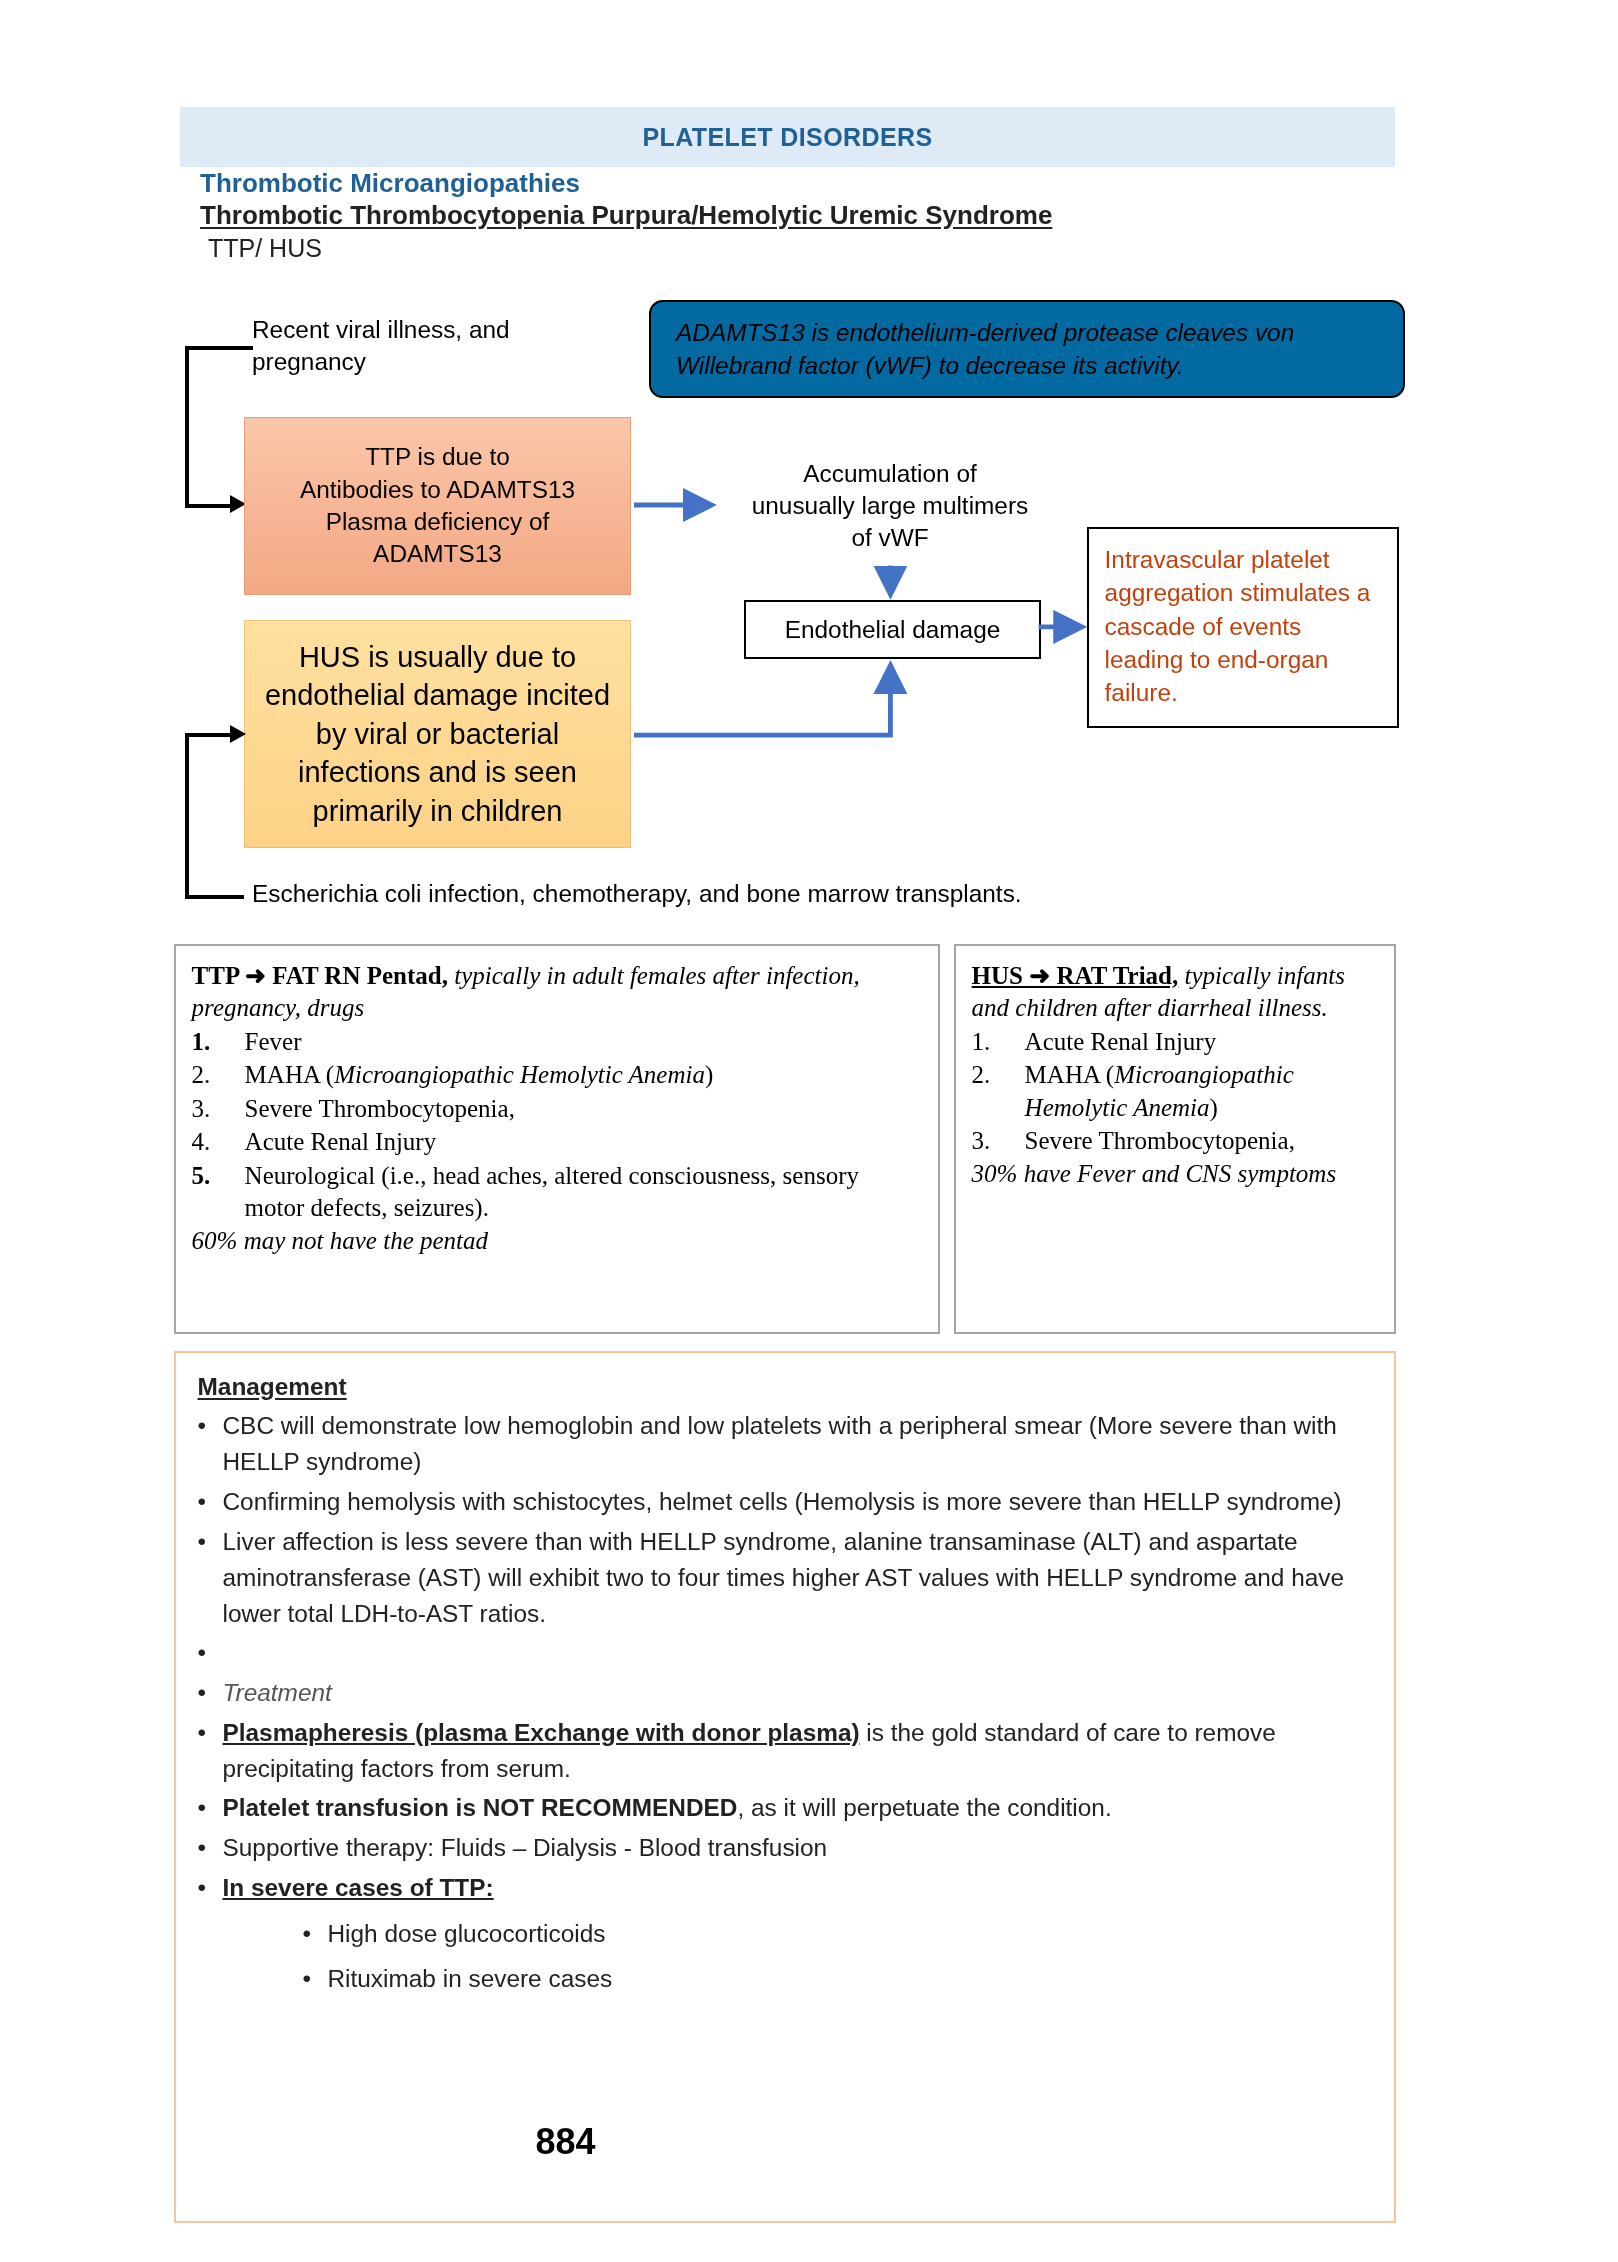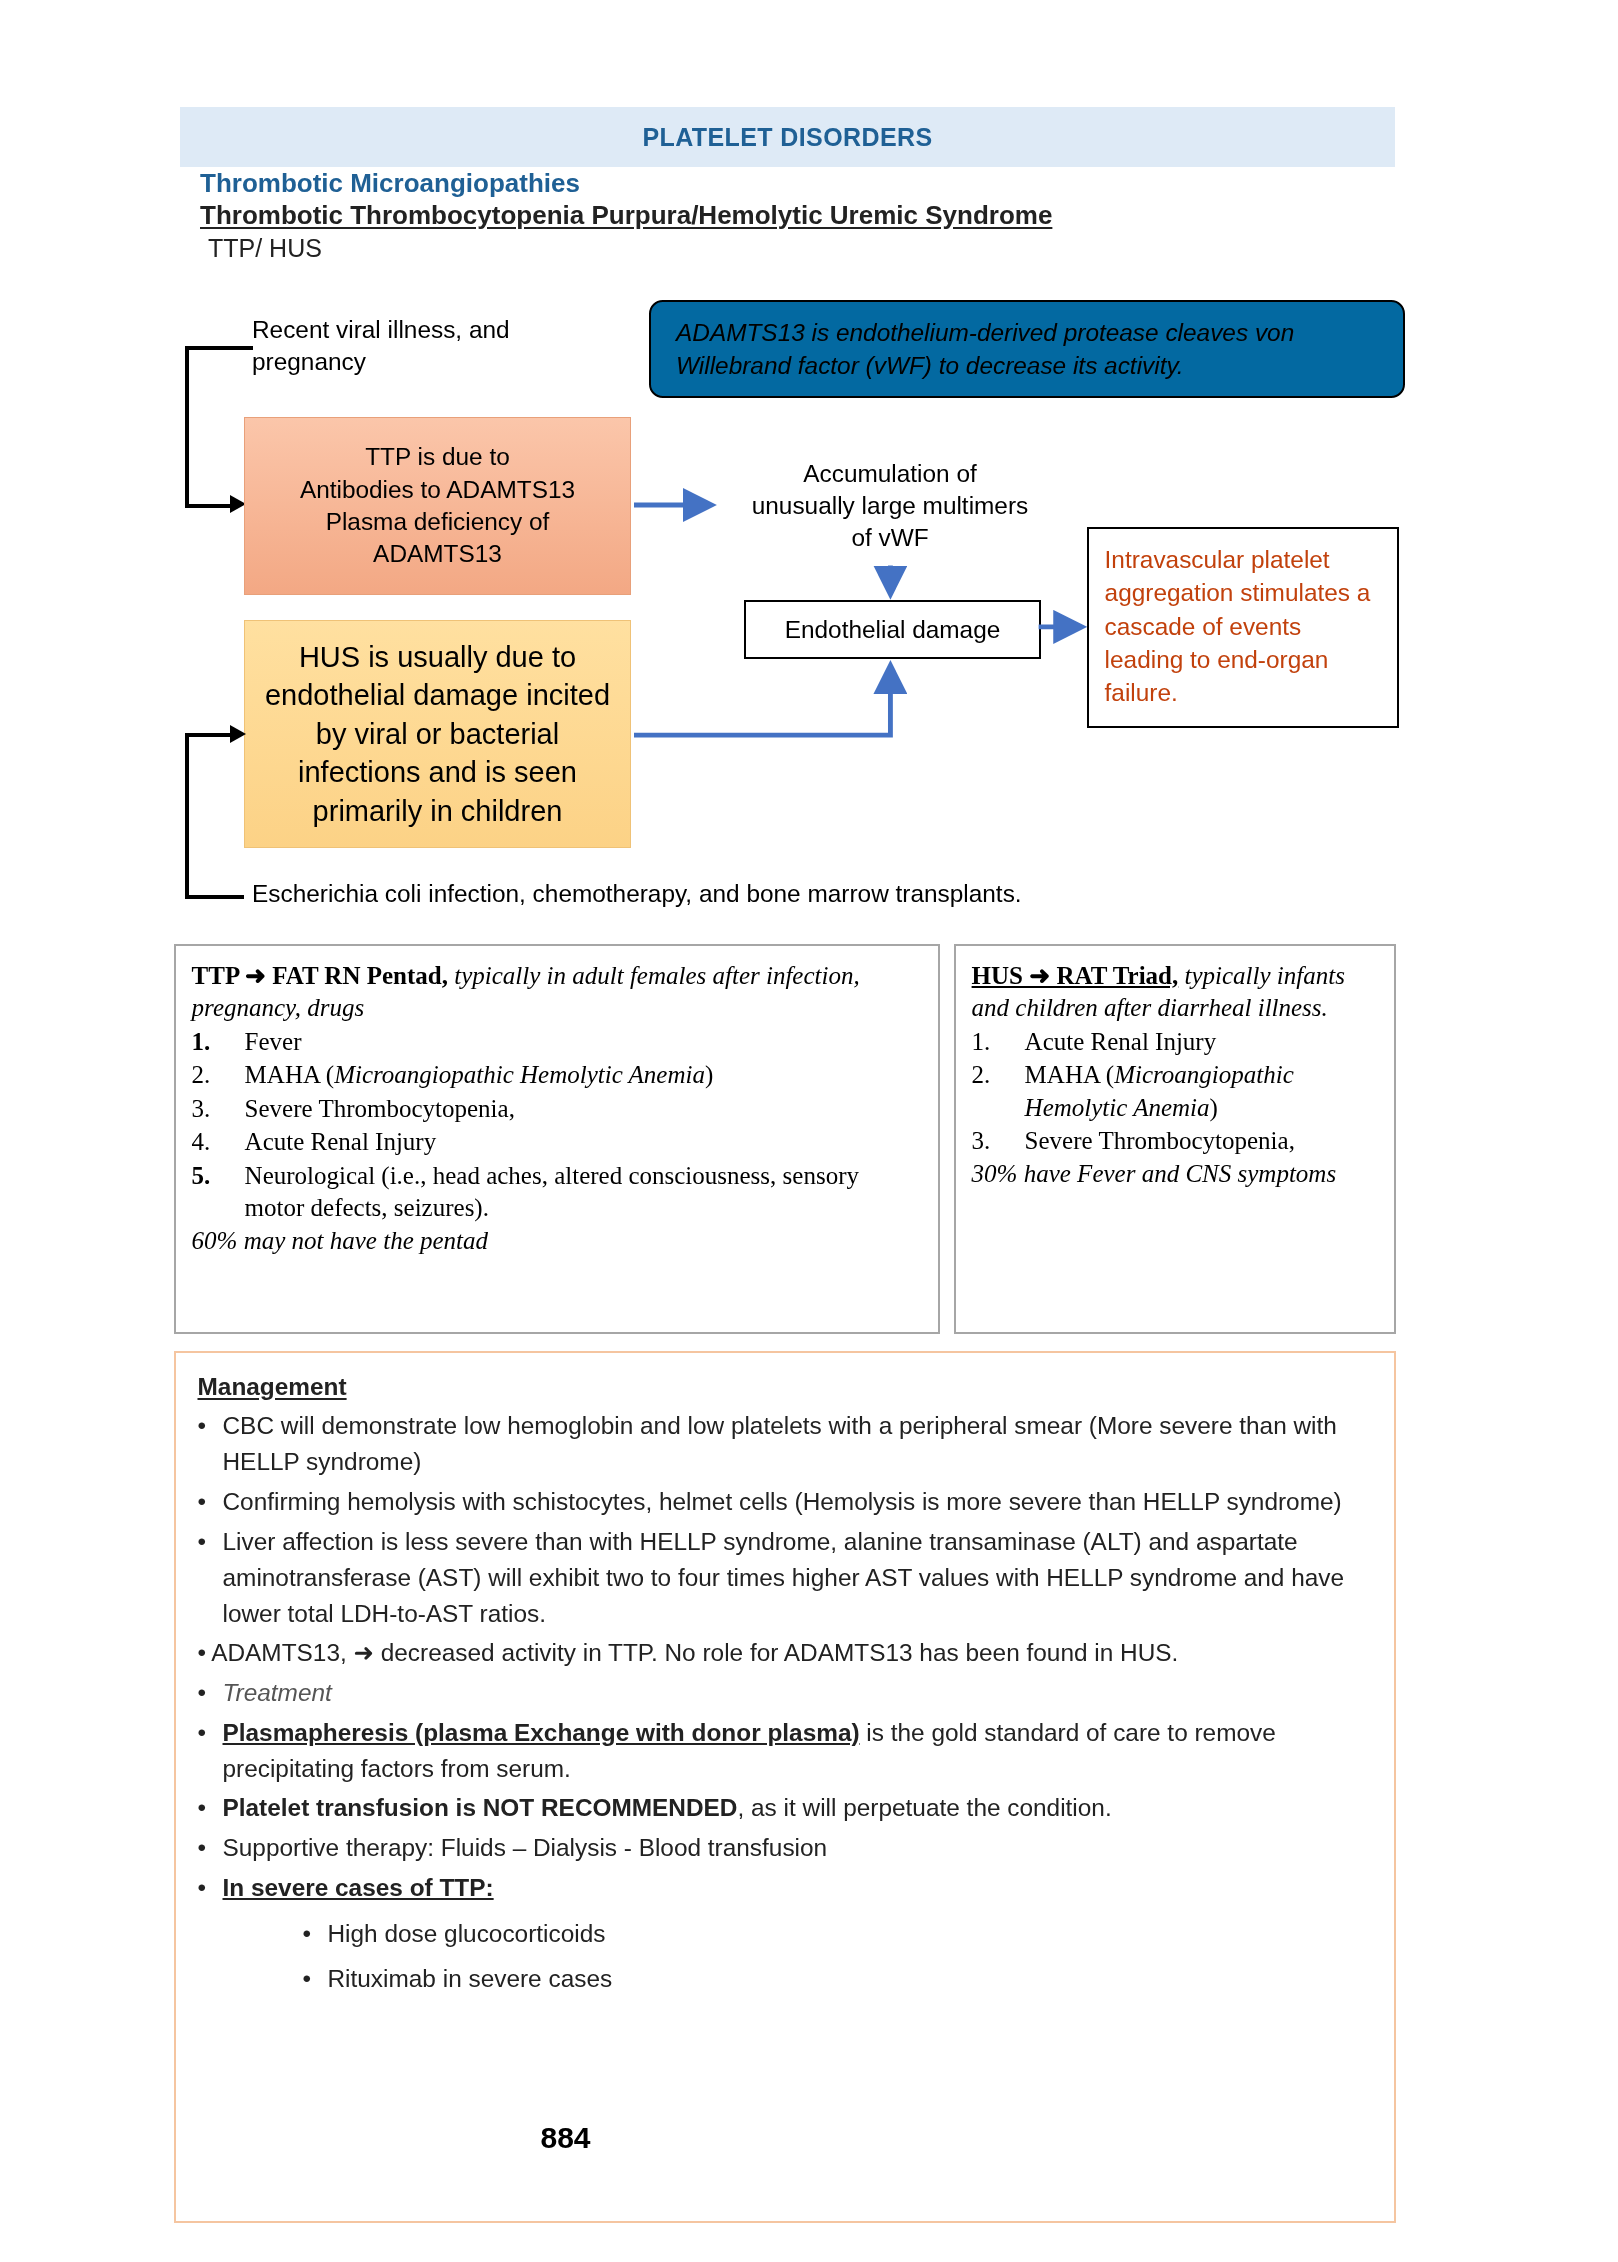--- a/index.html
+++ b/index.html
@@ -72,21 +72,21 @@
   .mline{margin-top:3.9px;}
   .bul{display:flex;}
   .bul .bd{flex:0 0 25px;}
   .bul .bd.tight{flex:0 0 13.7px;}
   .sub{margin-left:105px;display:flex;margin-top:9.8px;}
   .sub .bd{flex:0 0 25px;}
   .bold{font-weight:bold;}
   .ital{font-style:italic;color:#555;}
 
   .pageno{position:absolute;left:0;top:2121px;width:1131px;text-align:center;
-          font-size:30px;font-weight:bold;color:#000;}
+          font-size:36px;font-weight:bold;color:#000;}
 </style>
 </head>
 <body>
 
 <div class="page">
 
   <div class="banner">
     <div class="banner-title">PLATELET DISORDERS</div>
   </div>
 
@@ -225,21 +225,20 @@
     <div class="mline bul">
       <span class="bd">•</span>
       <span>Confirming hemolysis with schistocytes,  helmet cells (Hemolysis is more severe than HELLP syndrome)</span>
     </div>
     <div class="mline bul">
       <span class="bd">•</span>
       <span>Liver affection is less severe than with HELLP syndrome, alanine transaminase (ALT) and aspartate aminotransferase (AST) will exhibit  two to four  times  higher AST  values with HELLP syndrome and have lower total LDH-to-AST ratios.</span>
     </div>
     <div class="mline bul">
       <span class="bd tight">•</span>
-      <span>ADAMTS13, ➜ decreased activity in TTP.  No role for ADAMTS13 has been found in HUS.</span>
     </div>
     <div class="mline bul">
       <span class="bd">•</span>
       <span class="ital">Treatment</span>
     </div>
     <div class="mline bul">
       <span class="bd">•</span>
       <span><span class="bold u">Plasmapheresis (plasma Exchange with donor plasma)</span><span> is the gold standard of care to remove precipitating factors from serum.</span></span>
     </div>
     <div class="mline bul">

